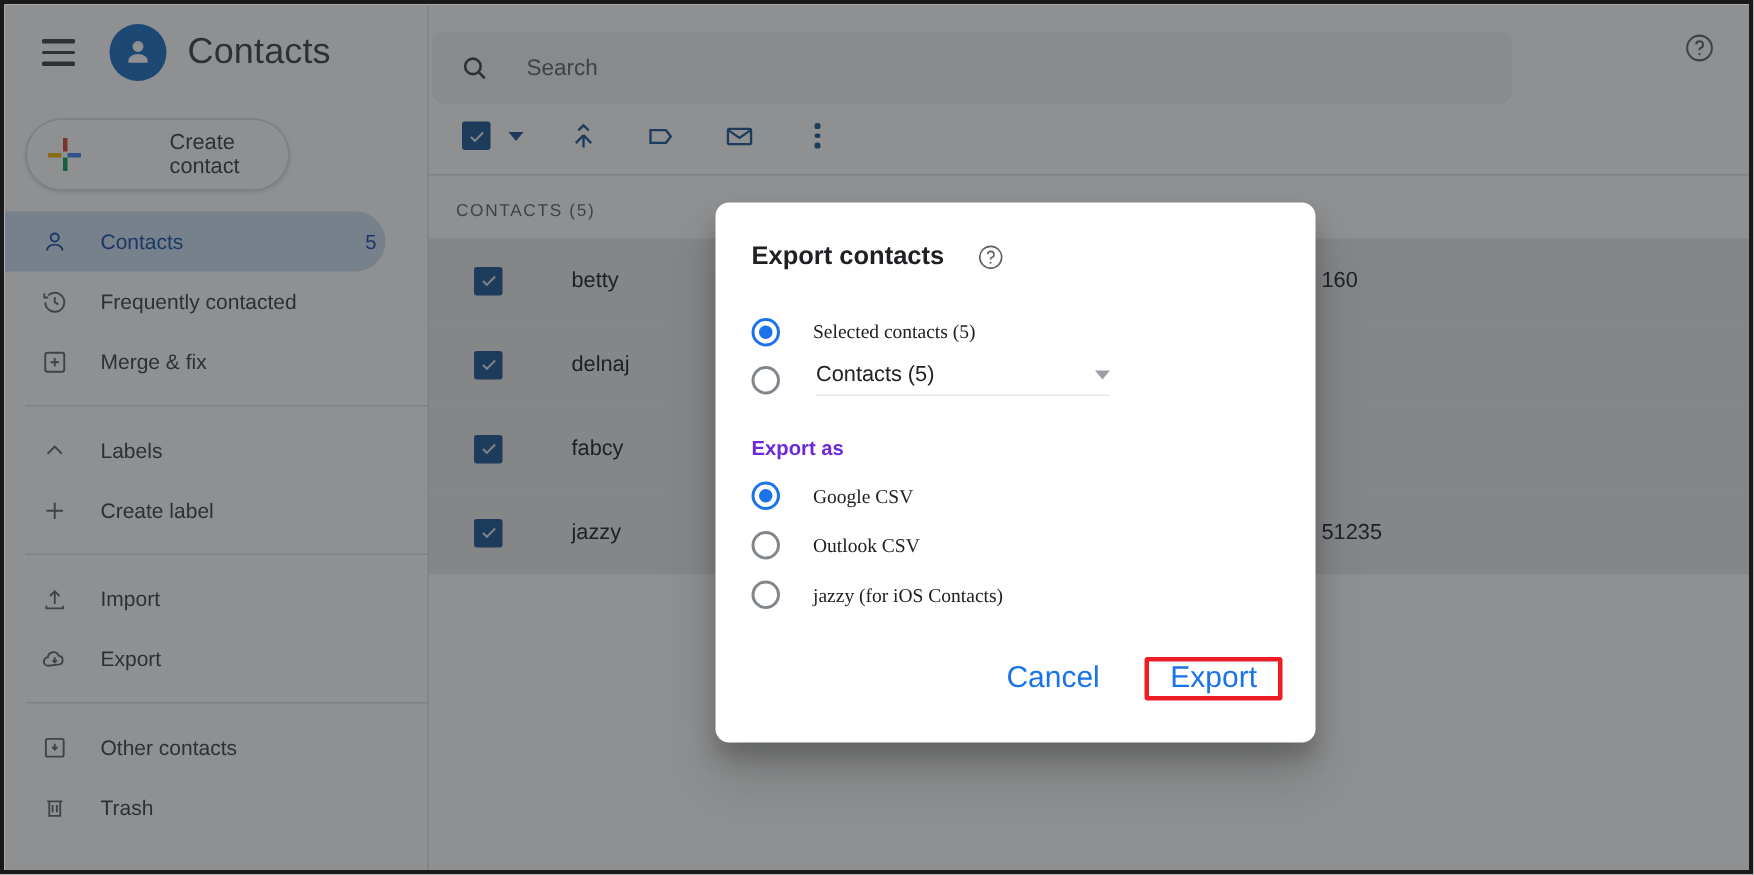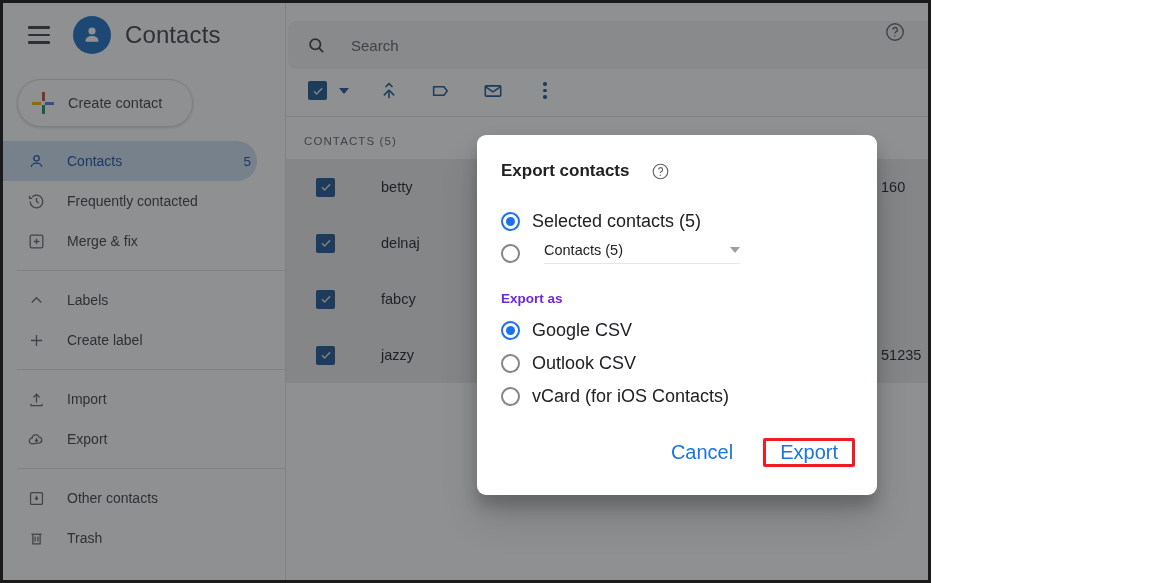--- a/index.html
+++ b/index.html
@@ -4,21 +4,21 @@
 <style>
   * { box-sizing: border-box; margin: 0; padding: 0; }
   html, body {
     width: 1169px; height: 583px;
     font-family: "Liberation Sans", sans-serif;
     overflow: hidden;
     background: #ffffff;
   }
   #frame {
     position: relative;
-    width: 931px; height: 583px;
+    width: 1169px; height: 583px;
     border: 3px solid #1a1a1a;
     background: #ffffff;
     overflow: hidden;
   }
   #app {
     position: absolute;
     inset: 0;
     background: #ffffff;
   }
   
@@ -63,20 +63,21 @@
   .create-btn {
     margin: 12px 0 0 14px;
     height: 48px; width: 176px;
     border: 1px solid #dadce0;
     border-radius: 24px;
     background: #fff;
     box-shadow: 0 1px 3px rgba(60,64,67,0.22);
     display: flex; align-items: center;
     padding-left: 14px;
     cursor: pointer;
+    gap: 45px;
   }
   .gplus { position: relative; width: 22px; height: 22px; flex: 0 0 auto; }
   .gplus i { position: absolute; display: block; }
   .gplus .g-l { left: 0; top: 9.5px; width: 9px; height: 3px; background: #f4b400; }
   .gplus .g-r { right: 0; top: 9.5px; width: 9px; height: 3px; background: #4285f4; }
   .gplus .g-t { top: 0; left: 9.5px; width: 3px; height: 9px; background: #db4437; }
   .gplus .g-b { bottom: 0; left: 9.5px; width: 3px; height: 9px; background: #0f9d58; }
   .create-btn-label {
     margin-left: 14px;
     font-size: 14.5px; color: #3c4043;
@@ -214,21 +215,21 @@
     border: 2px solid #80868b;
     flex: 0 0 auto;
     display: flex; align-items: center; justify-content: center;
   }
   .radio.on { border-color: #1a73e8; }
   .radio.on::after {
     content: ""; display: block;
     width: 9px; height: 9px; border-radius: 50%;
     background: #1a73e8;
   }
-  .radio-label { margin-left: 12px; font-size: 18px; color: #202124; }
+  .radio-label { margin-left: 22px; font-size: 13px; color: #202124; font-family: Liberation Serif, serif; }
   .select-wrap {
     margin-left: 24px;
     width: 196px;
     border-bottom: 1px solid #e4e6e8;
     display: flex; align-items: center;
     justify-content: space-between;
     padding-bottom: 5px;
     cursor: pointer;
   }
   .select-caret {
@@ -534,21 +535,21 @@
         <div class="fmt-line">
           <span class="radio on"></span>
           <span class="radio-label">Google CSV</span>
         </div>
         <div class="fmt-line">
           <span class="radio"></span>
           <span class="radio-label">Outlook CSV</span>
         </div>
         <div class="fmt-line">
           <span class="radio"></span>
-          <span class="radio-label">vCard (for iOS Contacts)</span>
+          <span class="radio-label">jazzy (for iOS Contacts)</span>
         </div>
       </div>
 
       <div class="dlg-actions">
         <span class="btn-text">Cancel</span>
         <span class="btn-export-wrap">
           <span class="btn-text">Export</span>
         </span>
       </div>
 

